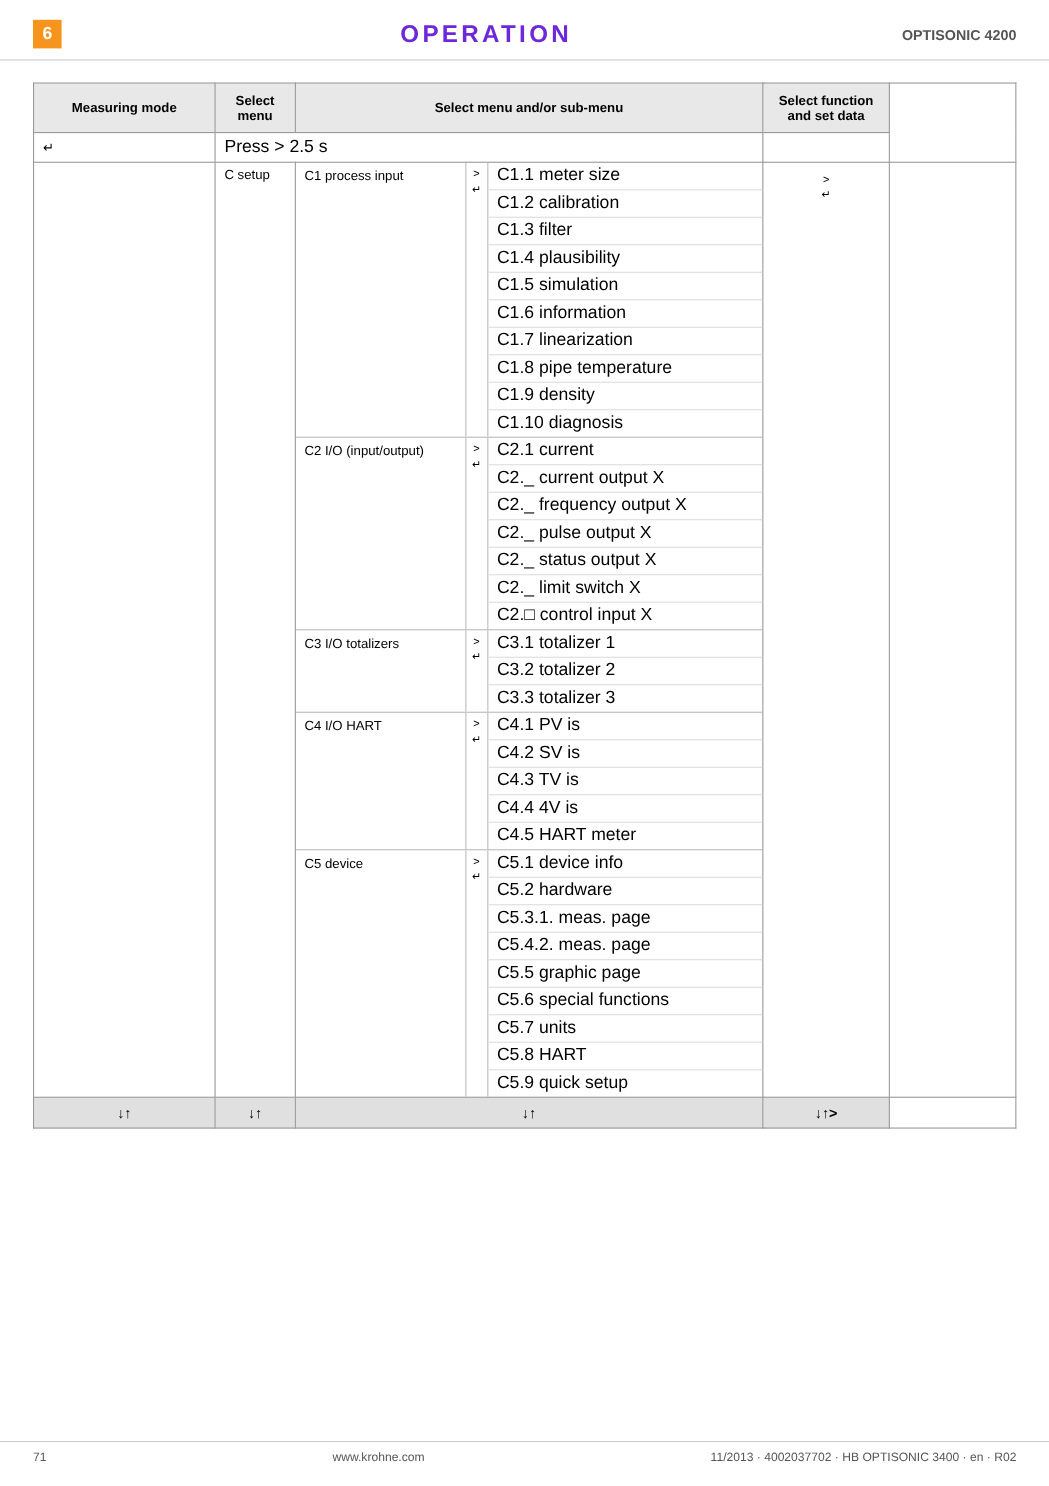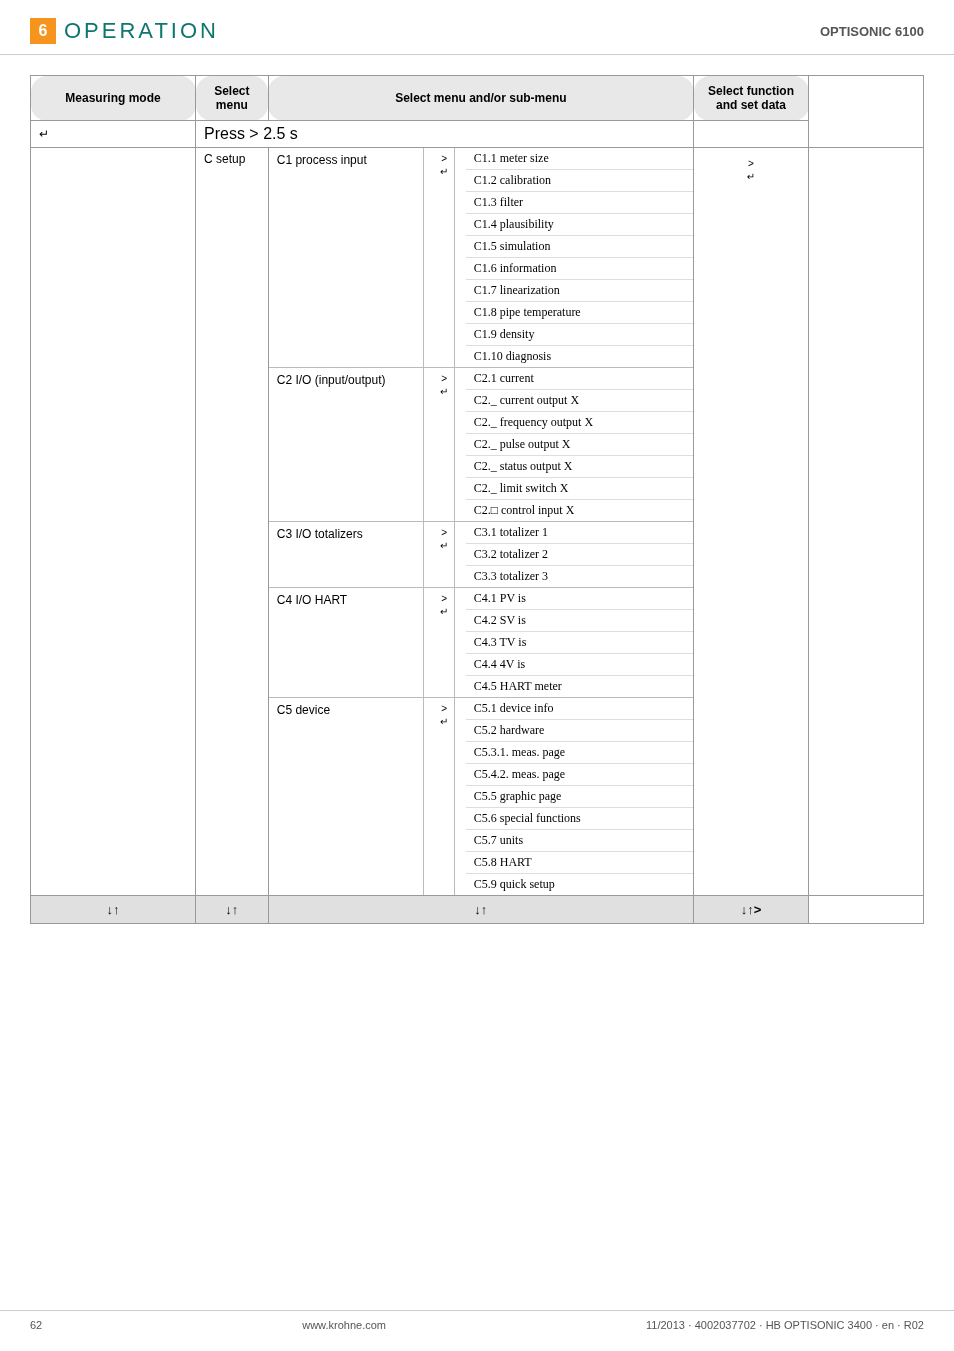--- a/index.html
+++ b/index.html
@@ -29,24 +29,25 @@
       width: 26px;
       height: 26px;
       display: flex;
       align-items: center;
       justify-content: center;
       margin-right: 8px;
       flex-shrink: 0;
     }
     .header-title {
       font-size: 22px;
-      font-weight: normal;
+      font-weight: bold;
       letter-spacing: 3px;
-      color: #0f766e;
+      color: #6d28d9;
       flex: 1;
+      text-align: center;
     }
     .header-product {
       font-size: 13px;
       font-weight: bold;
       color: #555;
     }
 
     
     .main {
       padding: 0 30px;
@@ -76,21 +77,20 @@
     }
     table.main-nav th, table.main-nav td {
       border: 1px solid #999;
     }
     table.main-nav > thead > tr > th {
       background: #e8e8e8;
       font-weight: bold;
       font-size: 12px;
       padding: 8px 10px;
       vertical-align: middle;
-      border-radius: 16px;
     }
 
     .td-mode {
       width: 165px;
       vertical-align: middle;
     }
     .td-select-menu {
       width: 65px;
       vertical-align: top;
     }
@@ -102,21 +102,20 @@
     .td-func {
       width: 115px;
       vertical-align: middle;
     }
 
     
     .submenu-section {
       display: flex;
       align-items: stretch;
       border-bottom: 1px solid #bbb;
-      gap: 11px;
     }
     .submenu-section:last-child {
       border-bottom: none;
     }
     .submenu-label-col {
       width: 155px;
       padding: 5px 8px;
       font-size: 12px;
       border-right: 1px solid #bbb;
       display: flex;
@@ -130,23 +129,22 @@
       justify-content: flex-start;
       padding: 5px 2px;
       border-right: 1px solid #bbb;
       font-size: 10px;
     }
     .submenu-items-col {
       flex: 1;
     }
     .submenu-item {
       padding: 3px 8px;
-      font-size: 12px;
+      font-size: 16px;
       border-bottom: 1px solid #ddd;
-      font-family: Liberation Serif, serif;
     }
     .submenu-item:last-child {
       border-bottom: none;
     }
 
     
     .bottom-nav td {
       background: #e0e0e0;
       text-align: center;
       font-size: 13px;
@@ -163,21 +161,21 @@
       padding: 5px 2px;
       font-size: 10px;
     }
   </style>
 </head>
 <body>
 
 <div class="header">
   <div class="header-number">6</div>
   <div class="header-title">OPERATION</div>
-  <div class="header-product">OPTISONIC 6100</div>
+  <div class="header-product">OPTISONIC 4200</div>
 </div>
 
 <div class="main">
   <table class="main-nav">
     <thead>
       <tr>
         <th class="td-mode">Measuring mode</th>
         <th class="td-select-menu" colspan="2">Select menu</th>
         <th class="td-sub-menu" colspan="3">Select menu and/or sub-menu</th>
         <th class="td-func">Select function and set data</th>
@@ -295,16 +293,16 @@
         <td>↓↑</td>
         <td colspan="2">↓↑</td>
         <td colspan="3">↓↑</td>
         <td>↓↑&gt;</td>
       </tr>
     </tbody>
   </table>
 </div>
 
 <div class="footer">
-  <span>62</span>
+  <span>71</span>
   <span>www.krohne.com</span>
   <span>11/2013 · 4002037702 · HB OPTISONIC 3400 · en · R02</span>
 </div>
 
 </body></html>

